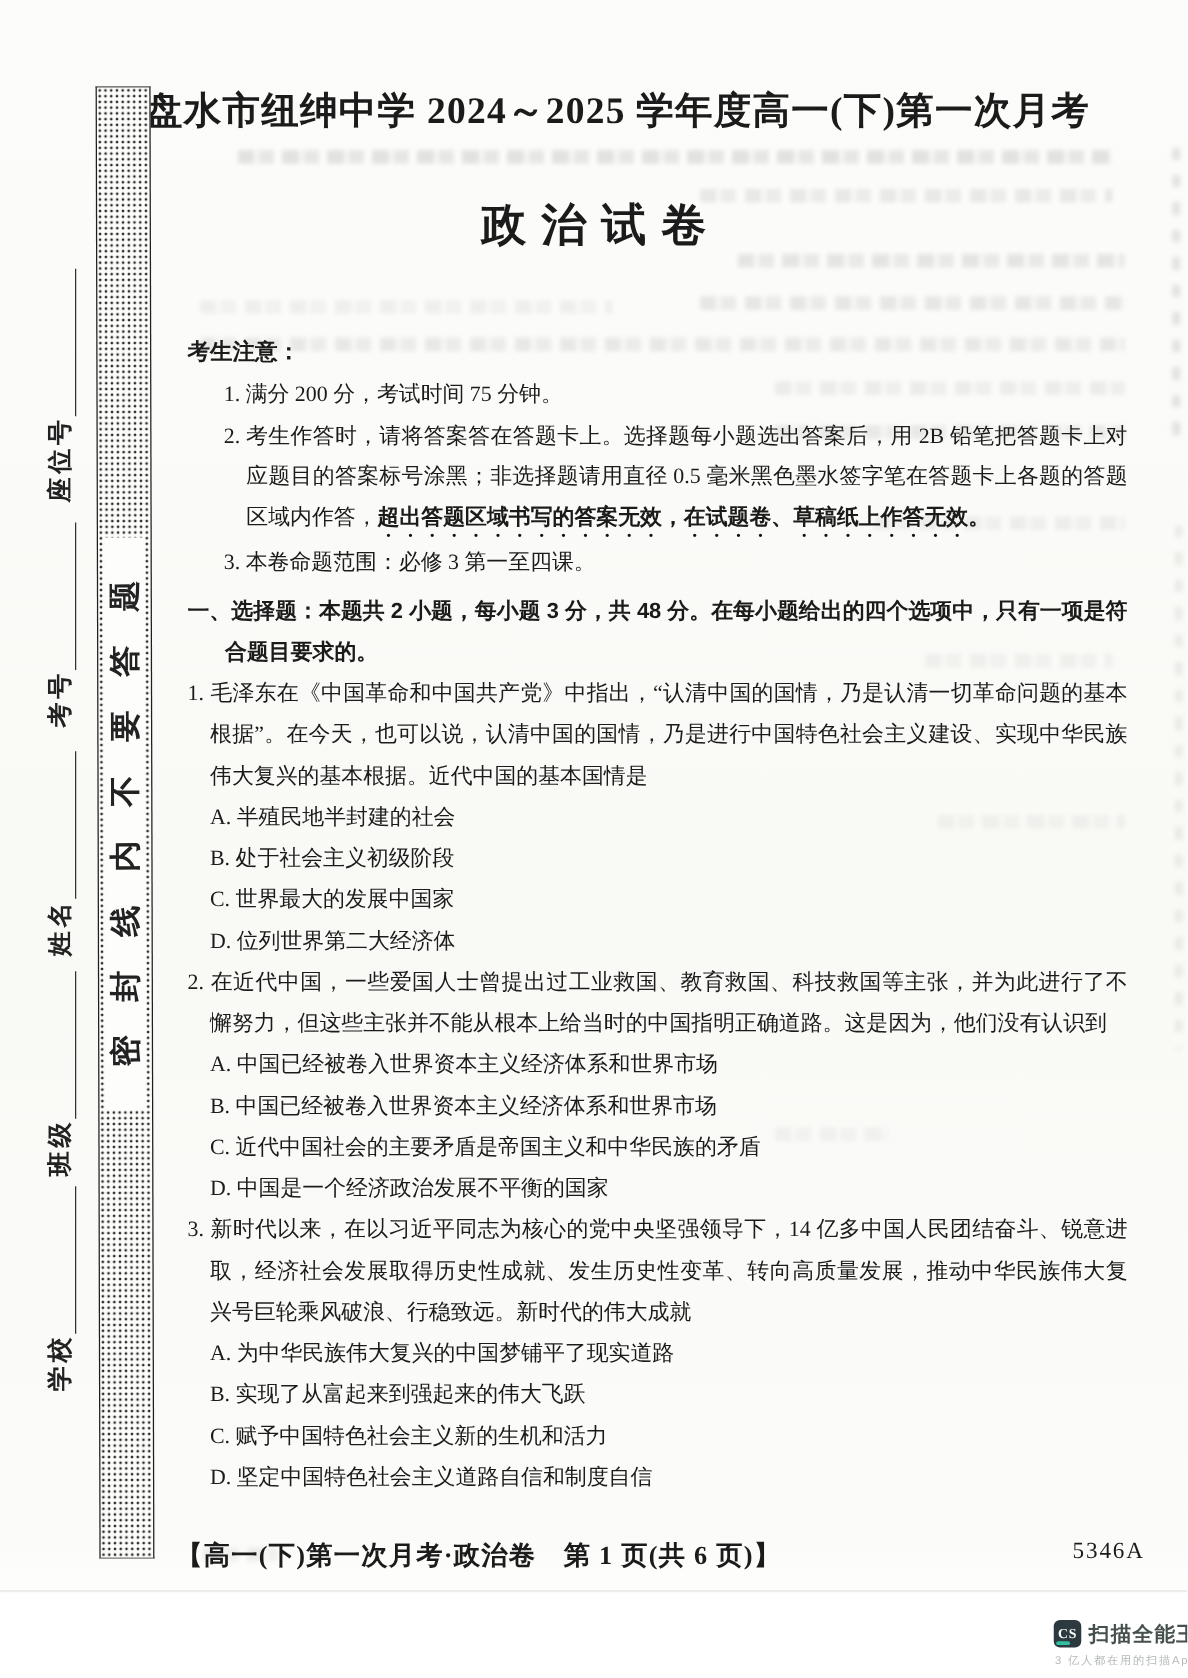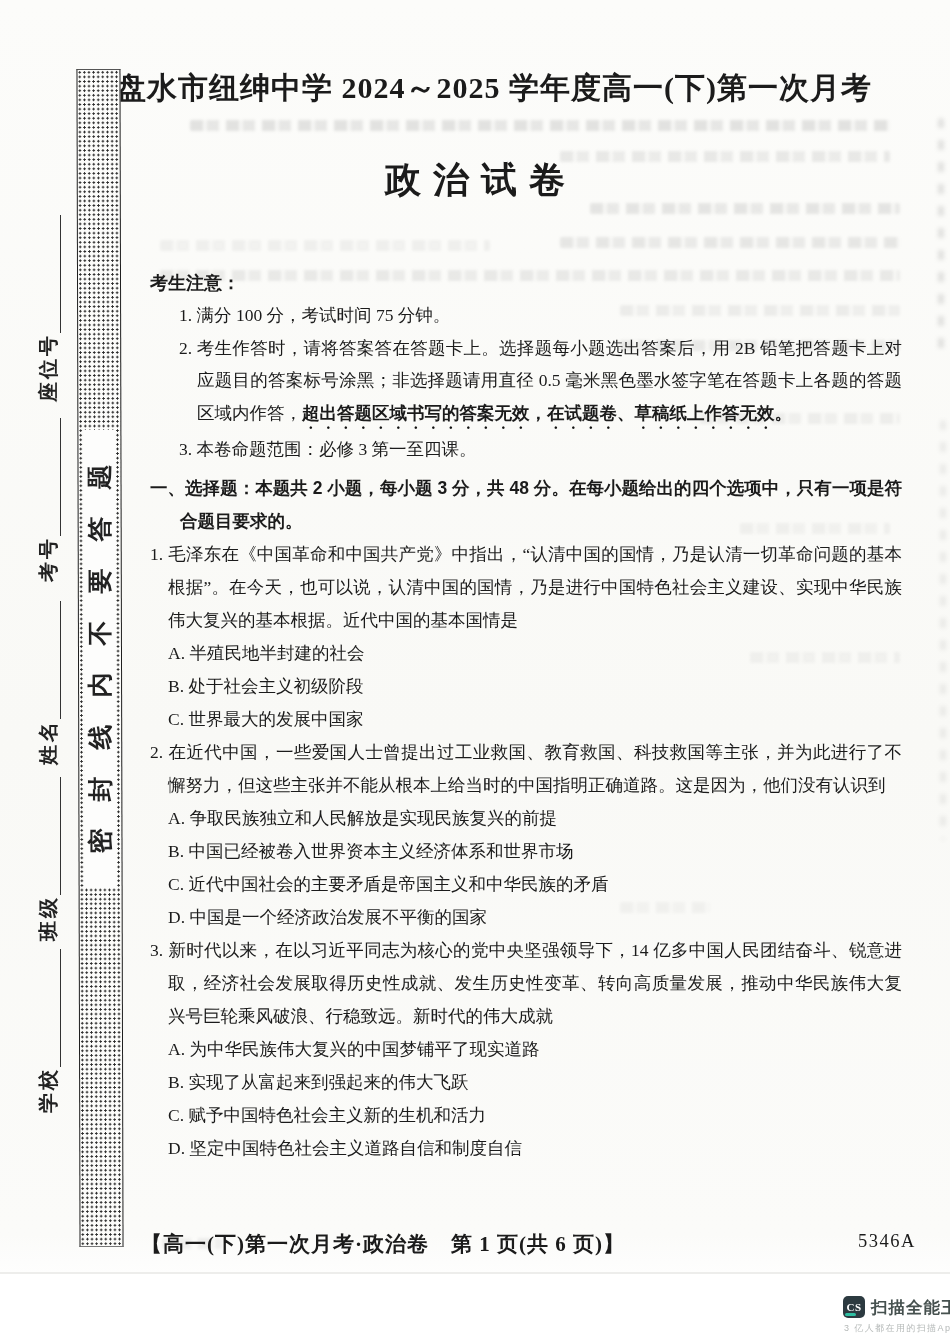--- a/index.html
+++ b/index.html
@@ -43,21 +43,21 @@
     transform:rotate(-90deg);white-space:nowrap;
   }
   .side-label{font-size:20px;font-weight:600;letter-spacing:3px;color:#222;line-height:26px;}
   .side-line{width:118px;height:19px;border-bottom:1.6px solid #333;}
   
   .content{
     position:absolute;left:150px;top:268px;width:752px;
     font-size:17.5px;line-height:32.5px;text-align:justify;
   }
   .notice-head{
-    margin:0;font-family:Liberation Serif, serif;
+    margin:0;font-family:Liberation Mono, monospace;
     font-size:18px;font-weight:800;line-height:31px;
   }
   .notice-item{margin:0 0 0 29px;padding-left:18px;text-indent:-18px;}
   .emph{
     font-family:"Liberation Sans","DejaVu Sans",sans-serif;font-weight:800;
     -webkit-text-emphasis:filled dot #111;-webkit-text-emphasis-position:under right;
     text-emphasis:filled dot #111;text-emphasis-position:under right;
   }
   .section-head{
     margin:7px 0 0 0;padding-left:30px;text-indent:-30px;
@@ -158,36 +158,37 @@
     <span class="side-label">班级</span>
       <span class="side-line"></span>
   </div>
   <div class="side-field" style="left:-36px;top:1016px;width:166px;">
     <span class="side-label">学校</span>
       <span class="side-line"></span>
   </div>
 
   <div class="content">
     <p class="notice-head">考生注意：</p>
-    <p class="notice-item">1. 满分 100 分，考试时间 75 分钟。</p>
+    <p class="notice-item">1. 满分 200 分，考试时间 75 分钟。</p>
     <p class="notice-item"><span>2. 考生作答时，请将答案答在答题卡上。选择题每小题选出答案后，用 2B 铅笔把答题卡上对应题目的答案标号涂黑；非选择题请用直径 0.5 毫米黑色墨水签字笔在答题卡上各题的答题区域内作答，</span><span class="emph">超出答题区域书写的答案无效，在试题卷、草稿纸上作答无效。</span></p>
     <p class="notice-item">3. 本卷命题范围：必修 3 第一至四课。</p>
 
     <p class="section-head">一、选择题：本题共 2 小题，每小题 3 分，共 48 分。在每小题给出的四个选项中，只有一项是符合题目要求的。</p>
 
     <div class="question">
       <p class="stem"><span class="qnum">1.</span><span>毛泽东在《中国革命和中国共产党》中指出，“认清中国的国情，乃是认清一切革命问题的基本根据”。在今天，也可以说，认清中国的国情，乃是进行中国特色社会主义建设、实现中华民族伟大复兴的基本根据。近代中国的基本国情是</span></p>
       <p class="opt">A. 半殖民地半封建的社会</p>
       <p class="opt">B. 处于社会主义初级阶段</p>
       <p class="opt">C. 世界最大的发展中国家</p>
+      <p class="opt">D. 位列世界第二大经济体</p>
     </div>
 
     <div class="question">
       <p class="stem"><span class="qnum">2.</span><span>在近代中国，一些爱国人士曾提出过工业救国、教育救国、科技救国等主张，并为此进行了不懈努力，但这些主张并不能从根本上给当时的中国指明正确道路。这是因为，他们没有认识到</span></p>
-      <p class="opt">A. 争取民族独立和人民解放是实现民族复兴的前提</p>
+      <p class="opt">A. 中国已经被卷入世界资本主义经济体系和世界市场</p>
       <p class="opt">B. 中国已经被卷入世界资本主义经济体系和世界市场</p>
       <p class="opt">C. 近代中国社会的主要矛盾是帝国主义和中华民族的矛盾</p>
       <p class="opt">D. 中国是一个经济政治发展不平衡的国家</p>
     </div>
 
     <div class="question">
       <p class="stem"><span class="qnum">3.</span><span>新时代以来，在以习近平同志为核心的党中央坚强领导下，14 亿多中国人民团结奋斗、锐意进取，经济社会发展取得历史性成就、发生历史性变革、转向高质量发展，推动中华民族伟大复兴号巨轮乘风破浪、行稳致远。新时代的伟大成就</span></p>
       <p class="opt">A. 为中华民族伟大复兴的中国梦铺平了现实道路</p>
       <p class="opt">B. 实现了从富起来到强起来的伟大飞跃</p>
       <p class="opt">C. 赋予中国特色社会主义新的生机和活力</p>

